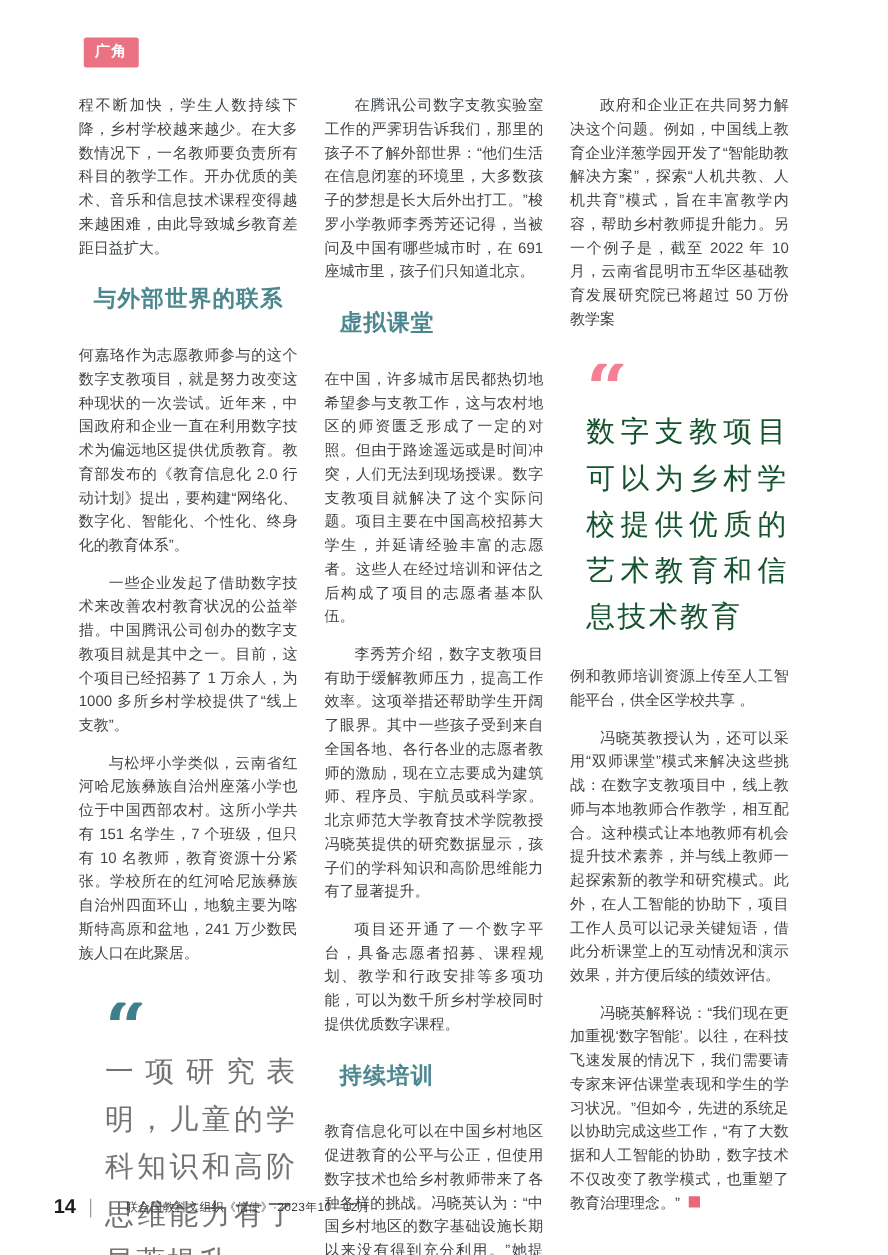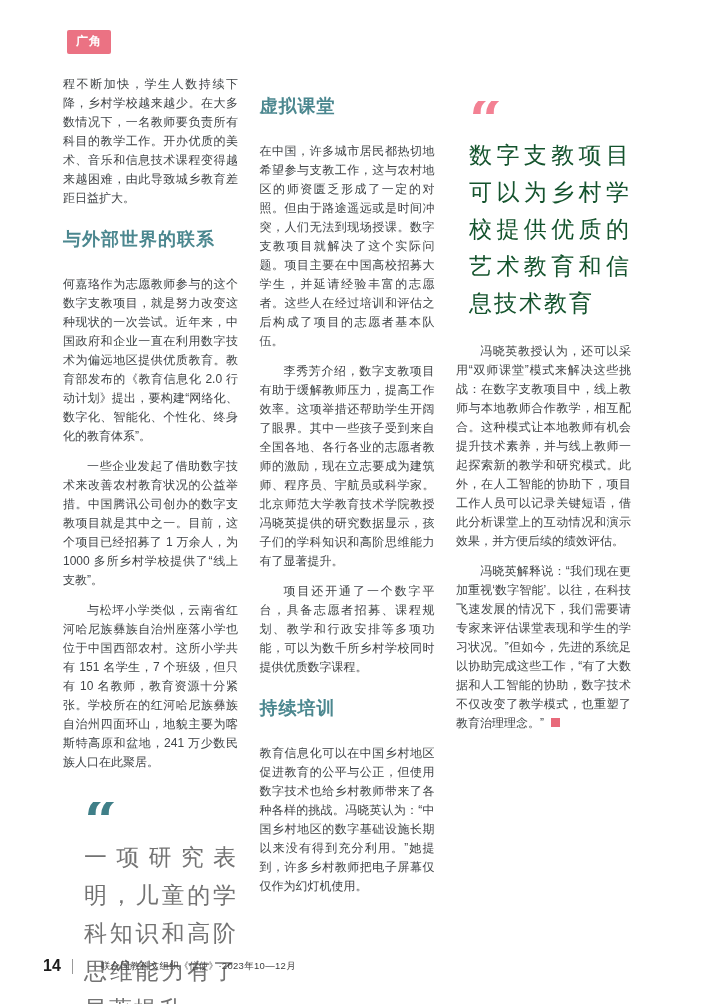--- a/index.html
+++ b/index.html
@@ -19,21 +19,21 @@
     display:flex;justify-content:space-between;
   }
   .col{width:175px;}
   p.body{
     font-size:12px;line-height:19px;color:#404447;
     text-align:justify;margin:0 0 11px 0;word-break:break-all;
   }
   p.indent{text-indent:2em;}
   h2.section{
     color:#4b878f;font-size:18px;font-weight:bold;
-    margin:19px 0 24px 0;letter-spacing:1px;
+    margin:19px 0 24px 12px;letter-spacing:1px;
   }
   .quote-block{margin-top:30px;}
   .quote-block.right{margin:26px 0 20px 0;}
   .quote-block.left{margin-left:21px;}
   .quote-block.right{margin-left:13px;}
   .qmark{
     display:block;font-family:"DejaVu Serif","Liberation Serif",serif;
     font-weight:bold;font-size:58px;line-height:40px;height:36px;overflow:hidden;
   }
   .qmark.teal{color:#3f7f88;}
@@ -72,33 +72,36 @@
       <p class="body">何嘉珞作为志愿教师参与的这个数字支教项目，就是努力改变这种现状的一次尝试。近年来，中国政府和企业一直在利用数字技术为偏远地区提供优质教育。教育部发布的《教育信息化 2.0 行动计划》提出，要构建“网络化、数字化、智能化、个性化、终身化的教育体系”。</p>
       <p class="body indent">一些企业发起了借助数字技术来改善农村教育状况的公益举措。中国腾讯公司创办的数字支教项目就是其中之一。目前，这个项目已经招募了 1 万余人，为 1000 多所乡村学校提供了“线上支教”。</p>
       <p class="body indent">与松坪小学类似，云南省红河哈尼族彝族自治州座落小学也位于中国西部农村。这所小学共有 151 名学生，7 个班级，但只有 10 名教师，教育资源十分紧张。学校所在的红河哈尼族彝族自治州四面环山，地貌主要为喀斯特高原和盆地，241 万少数民族人口在此聚居。</p>
       <div class="quote-block left">
         <span class="qmark teal">“</span>
         <p class="quote-text pink">一项研究表明，儿童的学科知识和高阶思维能力有了显著提升</p>
       </div>
     </div>
 
     <div class="col">
+      <p class="body indent">在腾讯公司数字支教实验室工作的严霁玥告诉我们，那里的孩子不了解外部世界：“他们生活在信息闭塞的环境里，大多数孩子的梦想是长大后外出打工。”梭罗小学教师李秀芳还记得，当被问及中国有哪些城市时，在 691 座城市里，孩子们只知道北京。</p>
       <h2 class="section">虚拟课堂</h2>
       <p class="body">在中国，许多城市居民都热切地希望参与支教工作，这与农村地区的师资匮乏形成了一定的对照。但由于路途遥远或是时间冲突，人们无法到现场授课。数字支教项目就解决了这个实际问题。项目主要在中国高校招募大学生，并延请经验丰富的志愿者。这些人在经过培训和评估之后构成了项目的志愿者基本队伍。</p>
       <p class="body indent">李秀芳介绍，数字支教项目有助于缓解教师压力，提高工作效率。这项举措还帮助学生开阔了眼界。其中一些孩子受到来自全国各地、各行各业的志愿者教师的激励，现在立志要成为建筑师、程序员、宇航员或科学家。北京师范大学教育技术学院教授冯晓英提供的研究数据显示，孩子们的学科知识和高阶思维能力有了显著提升。</p>
       <p class="body indent">项目还开通了一个数字平台，具备志愿者招募、课程规划、教学和行政安排等多项功能，可以为数千所乡村学校同时提供优质数字课程。</p>
       <h2 class="section">持续培训</h2>
       <p class="body">教育信息化可以在中国乡村地区促进教育的公平与公正，但使用数字技术也给乡村教师带来了各种各样的挑战。冯晓英认为：“中国乡村地区的数字基础设施长期以来没有得到充分利用。”她提到，许多乡村教师把电子屏幕仅仅作为幻灯机使用。</p>
     </div>
 
     <div class="col">
+      <p class="body indent">政府和企业正在共同努力解决这个问题。例如，中国线上教育企业洋葱学园开发了“智能助教解决方案”，探索“人机共教、人机共育”模式，旨在丰富教学内容，帮助乡村教师提升能力。另一个例子是，截至 2022 年 10 月，云南省昆明市五华区基础教育发展研究院已将超过 50 万份教学案</p>
       <div class="quote-block right">
         <span class="qmark pink">“</span>
         <p class="quote-text teal">数字支教项目可以为乡村学校提供优质的艺术教育和信息技术教育</p>
       </div>
+      <p class="body">例和教师培训资源上传至人工智能平台，供全区学校共享 。</p>
       <p class="body indent">冯晓英教授认为，还可以采用“双师课堂”模式来解决这些挑战：在数字支教项目中，线上教师与本地教师合作教学，相互配合。这种模式让本地教师有机会提升技术素养，并与线上教师一起探索新的教学和研究模式。此外，在人工智能的协助下，项目工作人员可以记录关键短语，借此分析课堂上的互动情况和演示效果，并方便后续的绩效评估。</p>
       <p class="body indent"><span>冯晓英解释说：“我们现在更加重视‘数字智能’。以往，在科技飞速发展的情况下，我们需要请专家来评估课堂表现和学生的学习状况。”但如今，先进的系统足以协助完成这些工作，“有了大数据和人工智能的协助，数字技术不仅改变了教学模式，也重塑了教育治理理念。”</span><span class="end-mark"></span></p>
     </div>
 
   </div>
 
   <div class="footer">
     <span class="page-num">14</span>
     <span class="divider"></span>
     <span class="journal">联合国教科文组织《信使》·2023年10—12月</span>

